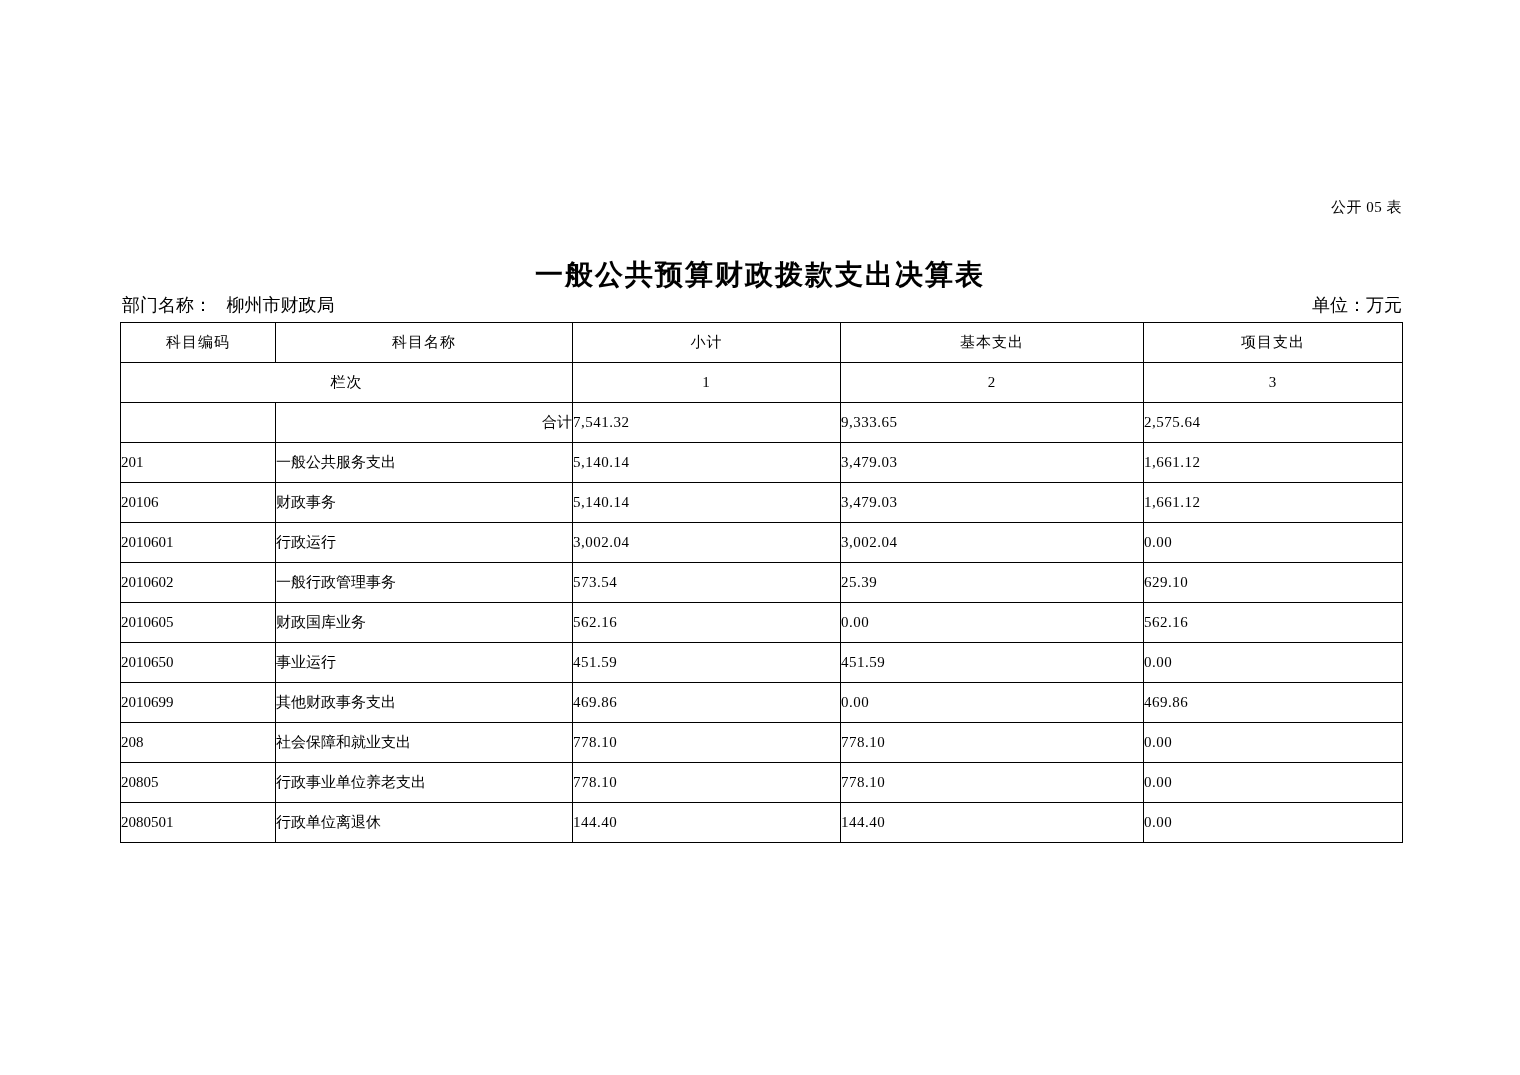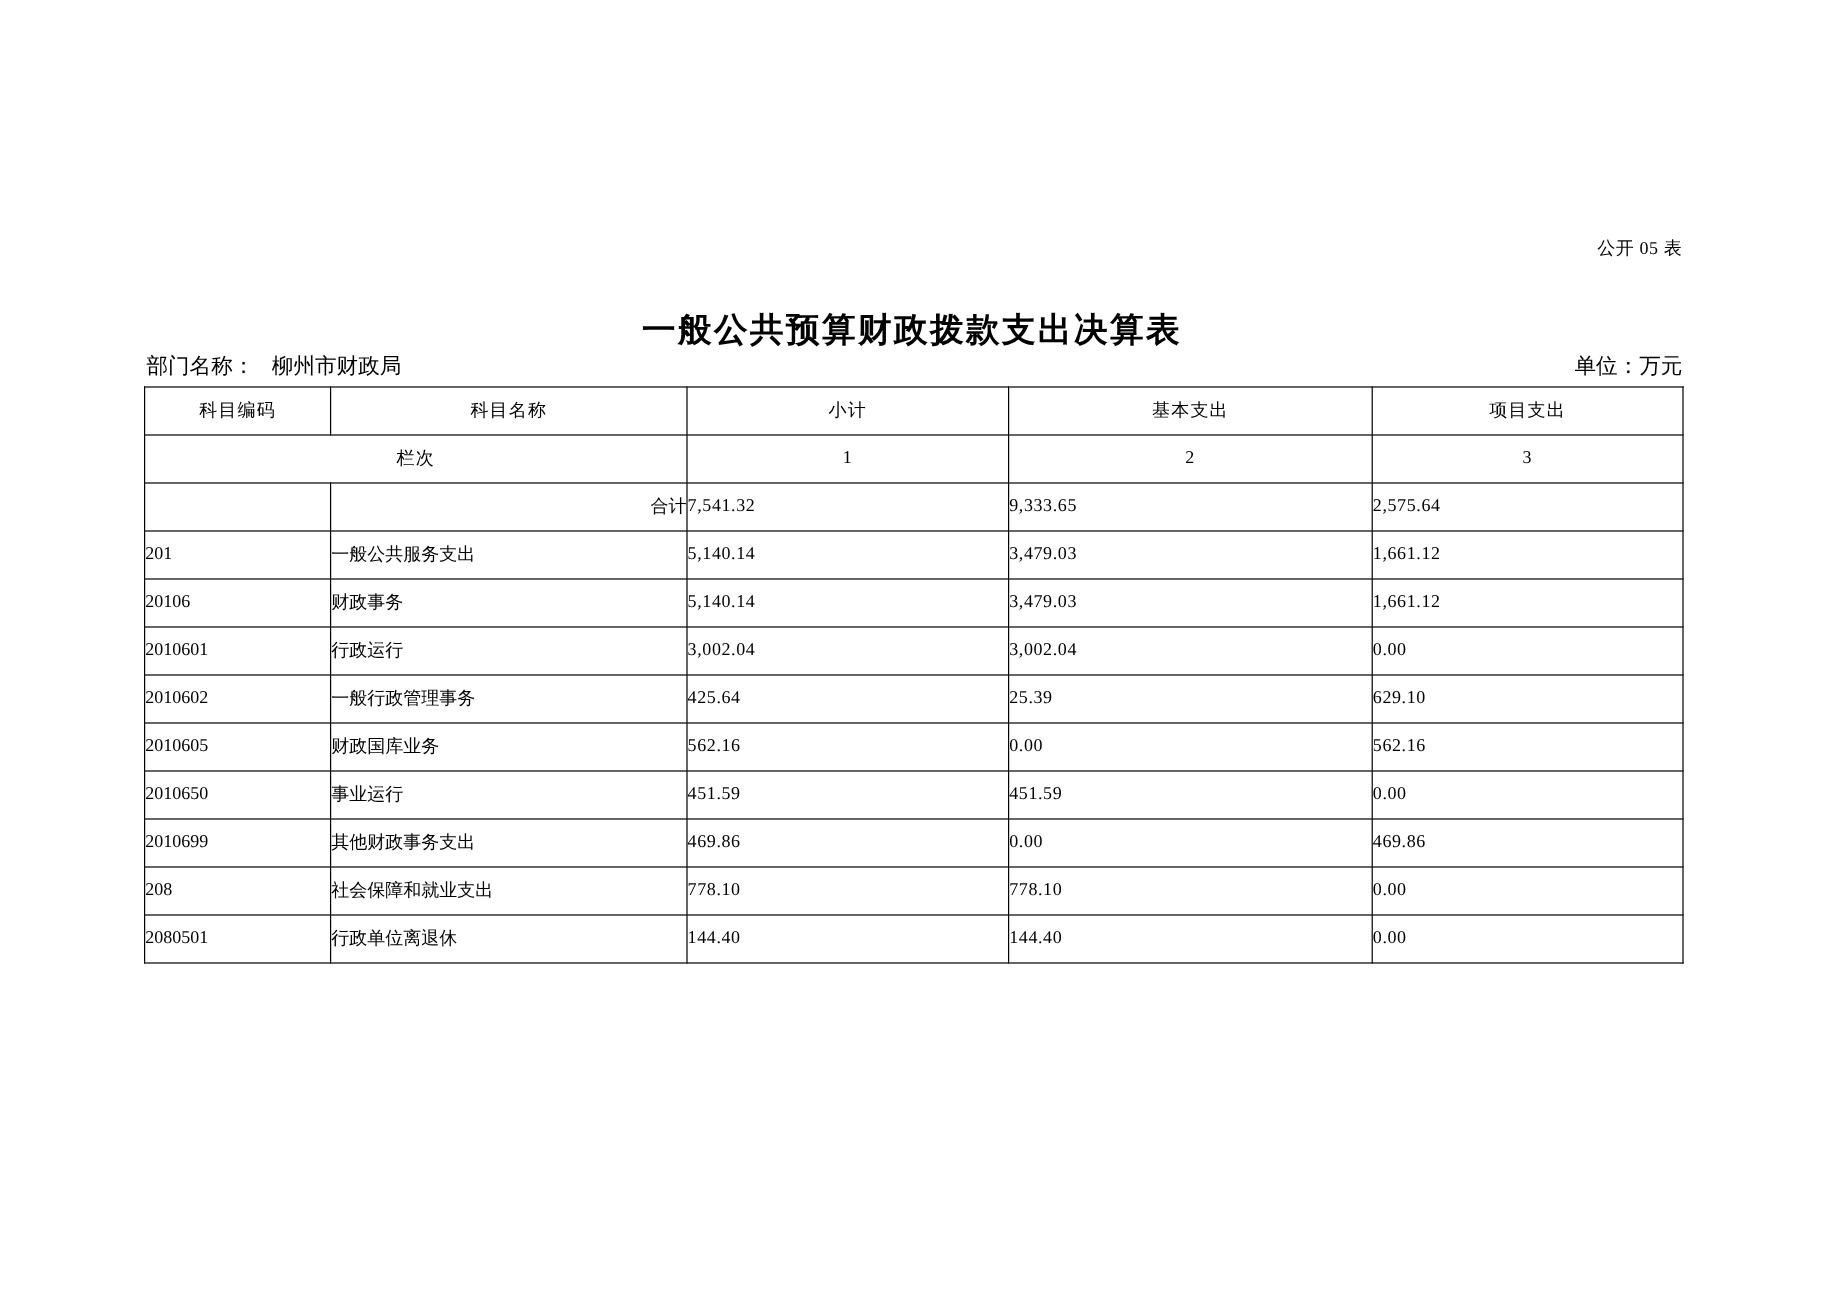--- a/index.html
+++ b/index.html
@@ -176,21 +176,21 @@
         <tr>
           <td class="code">2010601</td>
           <td class="name">行政运行</td>
           <td class="num">3,002.04</td>
           <td class="num">3,002.04</td>
           <td class="num">0.00</td>
         </tr>
         <tr>
           <td class="code">2010602</td>
           <td class="name">一般行政管理事务</td>
-          <td class="num">425.64</td>
+          <td class="num">573.54</td>
           <td class="num">25.39</td>
           <td class="num">629.10</td>
         </tr>
         <tr>
           <td class="code">2010605</td>
           <td class="name">财政国库业务</td>
           <td class="num">562.16</td>
           <td class="num">0.00</td>
           <td class="num">562.16</td>
         </tr>
@@ -209,20 +209,27 @@
           <td class="num">469.86</td>
         </tr>
         <tr>
           <td class="code">208</td>
           <td class="name">社会保障和就业支出</td>
           <td class="num">778.10</td>
           <td class="num">778.10</td>
           <td class="num">0.00</td>
         </tr>
         <tr>
+          <td class="code">20805</td>
+          <td class="name">行政事业单位养老支出</td>
+          <td class="num">778.10</td>
+          <td class="num">778.10</td>
+          <td class="num">0.00</td>
+        </tr>
+        <tr>
           <td class="code">2080501</td>
           <td class="name">行政单位离退休</td>
           <td class="num">144.40</td>
           <td class="num">144.40</td>
           <td class="num">0.00</td>
         </tr>
       </tbody>
   </table>
 
 </div>

